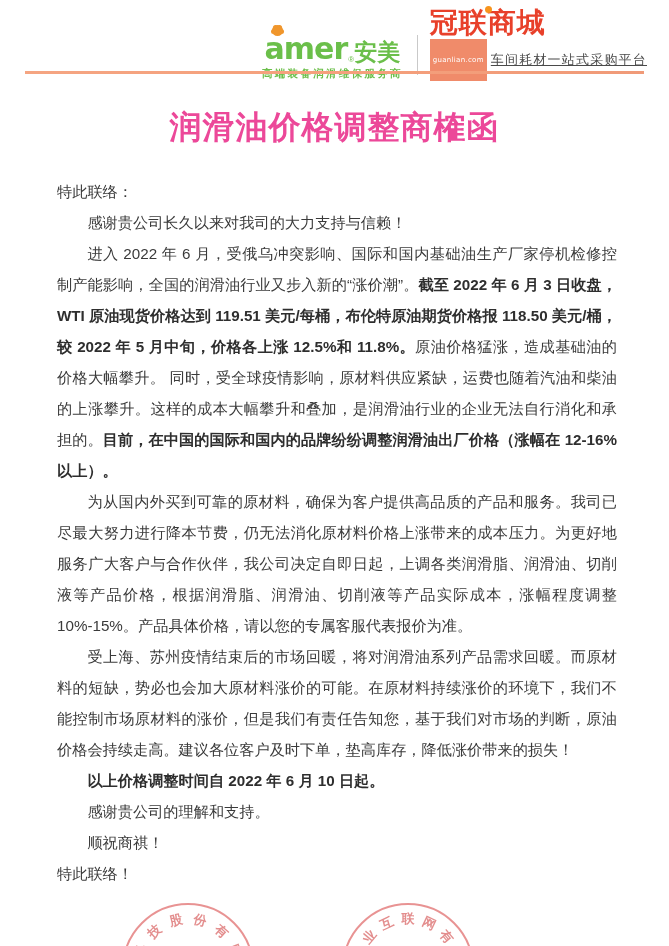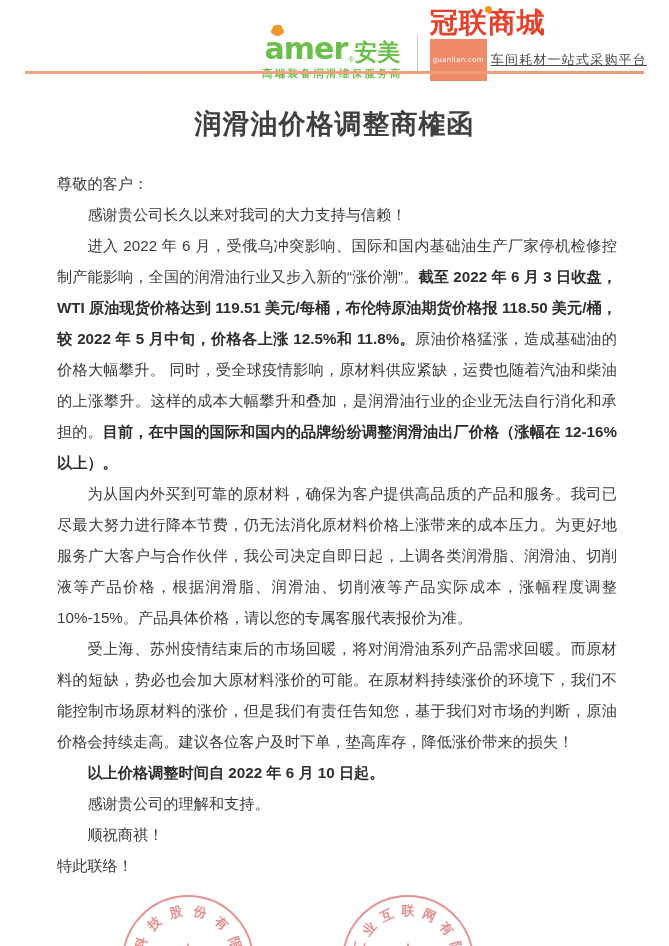--- a/index.html
+++ b/index.html
@@ -137,23 +137,23 @@
     left: 25px;
     right: 25px;
     top: 71px;
     height: 3px;
     background: linear-gradient(to right, #f5a582, #f5a07c, #f09a78);
   }
 
   
   .doc-title {
     text-align: center;
-    font-size: 27px;
-    font-weight: bold;
-    color: #404040;
+    font-size: 32px;
+    font-weight: bold;
+    color: #ec4899;
     margin: 24px 0 0 0;
     letter-spacing: 1px;
   }
 
   
   .doc-body {
     margin: 26px 52px 0 57px;
     font-size: 15.2px;
     line-height: 31px;
     color: #3a3a3a;
@@ -246,21 +246,21 @@
     </div>
 
   </div>
   <div class="header-rule"></div>
 </div>
 
 <h1 class="doc-title">润滑油价格调整商榷函</h1>
 
 <div class="doc-body">
 
-  <p class="para noindent salutation">尊敬的客户：</p>
+  <p class="para noindent salutation">特此联络：</p>
 
   <p class="para">感谢贵公司长久以来对我司的大力支持与信赖！</p>
 
   <p class="para"><span>进入 2022 年 6 月，受俄乌冲突影响、国际和国内基础油生产厂家停机检修控制产能影响，全国的润滑油行业又步入新的“涨价潮”。</span><b>截至 2022 年 6 月 3 日收盘，WTI 原油现货价格达到 119.51 美元/每桶，布伦特原油期货价格报 118.50 美元/桶，较 2022 年 5 月中旬，价格各上涨 12.5%和 11.8%。</b><span>原油价格猛涨，造成基础油的价格大幅攀升。 同时，受全球疫情影响，原材料供应紧缺，运费也随着汽油和柴油的上涨攀升。这样的成本大幅攀升和叠加，是润滑油行业的企业无法自行消化和承担的。</span><b>目前，在中国的国际和国内的品牌纷纷调整润滑油出厂价格（涨幅在 12-16%以上）。</b></p>
 
   <p class="para">为从国内外买到可靠的原材料，确保为客户提供高品质的产品和服务。我司已尽最大努力进行降本节费，仍无法消化原材料价格上涨带来的成本压力。为更好地服务广大客户与合作伙伴，我公司决定自即日起，上调各类润滑脂、润滑油、切削液等产品价格，根据润滑脂、润滑油、切削液等产品实际成本，涨幅程度调整 10%-15%。产品具体价格，请以您的专属客服代表报价为准。</p>
 
   <p class="para">受上海、苏州疫情结束后的市场回暖，将对润滑油系列产品需求回暖。而原材料的短缺，势必也会加大原材料涨价的可能。在原材料持续涨价的环境下，我们不能控制市场原材料的涨价，但是我们有责任告知您，基于我们对市场的判断，原油价格会持续走高。建议各位客户及时下单，垫高库存，降低涨价带来的损失！</p>
 
   <p class="para"><b>以上价格调整时间自 2022 年 6 月 10 日起。</b></p>

